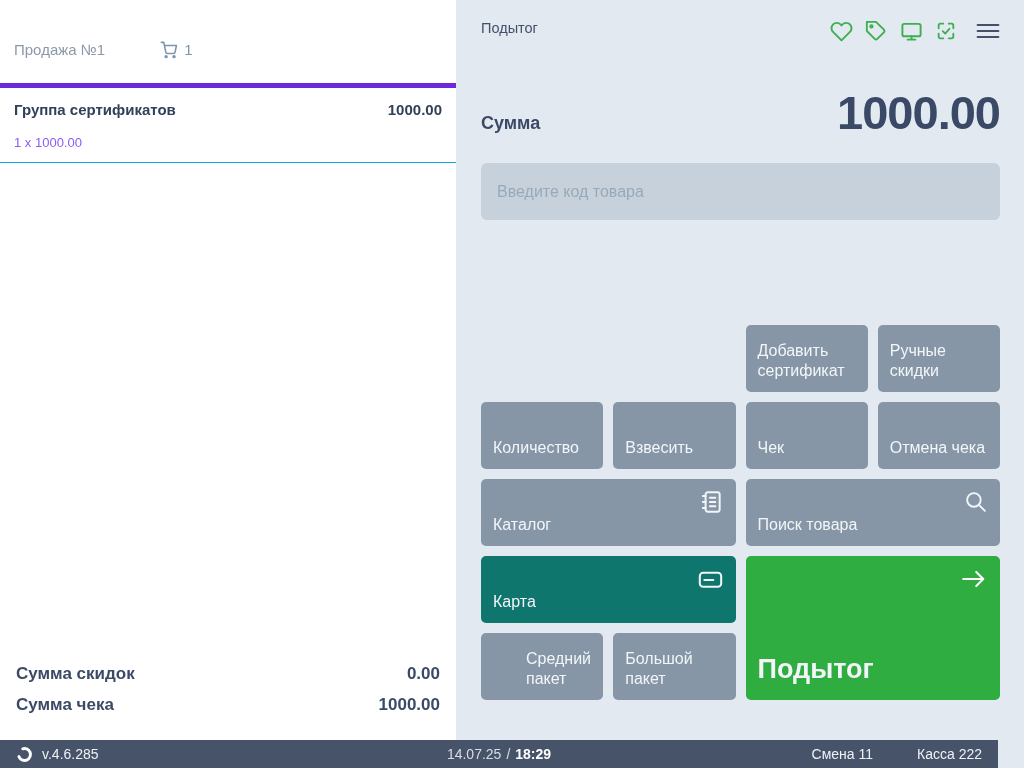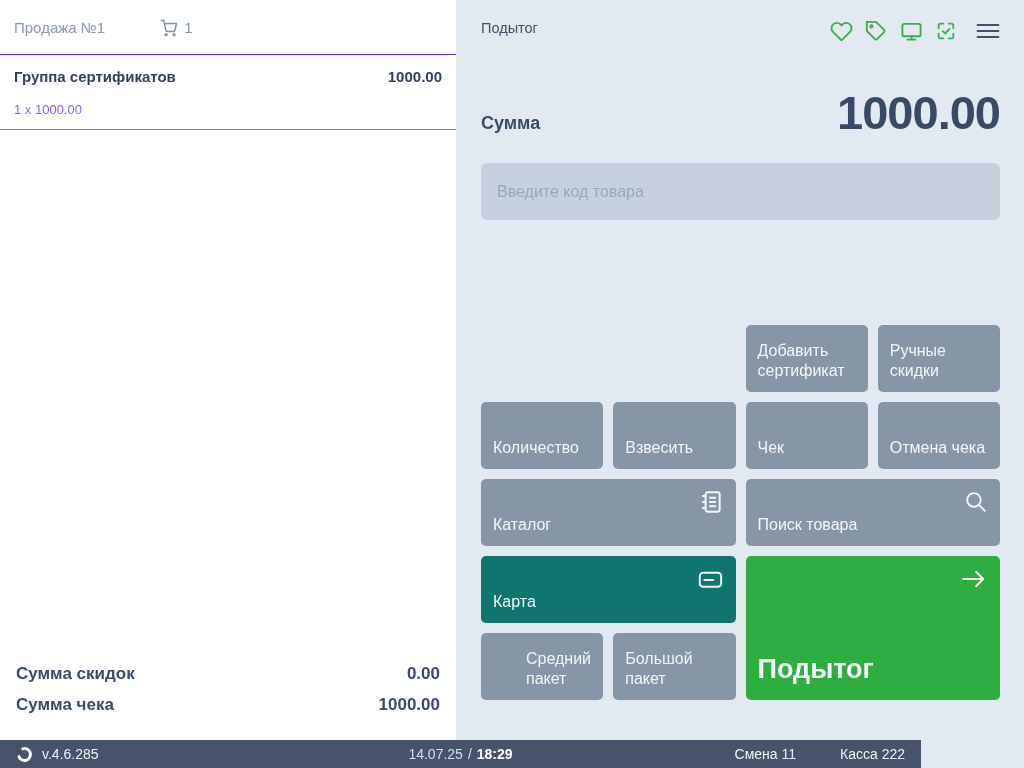--- a/index.html
+++ b/index.html
@@ -6,22 +6,22 @@
   html, body { width: 1024px; height: 768px; }
   body { font-family: "Liberation Sans", sans-serif; }
   .app { position: relative; width: 1024px; height: 768px; overflow: hidden; background: #e3e9f0; }
 
   
   .left-panel {
     position: absolute; left: 0; top: 0; width: 456px; height: 740px;
     background: #ffffff; display: flex; flex-direction: column;
   }
   .lp-header {
-    height: 55px; display: flex; align-items: center; padding: 0 14px;
-    border-bottom: 1px solid #6d28d9; flex: 0 0 auto;
+    height: 72px; display: flex; align-items: center; padding: 0 14px;
+    border-bottom: 5px solid #6d28d9; flex: 0 0 auto; margin-top: 16px;
   }
   .lp-title { font-size: 15px; color: #8b99a9; }
   .cart-group { display: flex; align-items: center; gap: 6px; margin-left: 54px; }
   .cart-count { font-size: 15px; color: #7f95ab; }
   .lp-item { padding: 13px 14px 12px 14px; border-bottom: 1px solid #0ea5e9; flex: 0 0 auto; }
   .lp-item-row1 { display: flex; justify-content: space-between; align-items: baseline; }
   .lp-item-name { font-size: 15px; font-weight: bold; color: #32415a; }
   .lp-item-amount { font-size: 15px; font-weight: bold; color: #32415a; }
   .lp-item-detail { margin-top: 17px; font-size: 13px; color: #8b5cf6; }
   .lp-spacer { flex: 1 1 auto; }
@@ -71,21 +71,21 @@
   .b-catalog  { grid-column: 1 / 3; grid-row: 3; }
   .b-search   { grid-column: 3 / 5; grid-row: 3; }
   .b-card     { grid-column: 1 / 3; grid-row: 4; background: #0f766e; }
   .b-subtotal { grid-column: 3 / 5; grid-row: 4 / 6; background: #2fad41;
                 font-size: 27px; font-weight: bold; padding-bottom: 13px; }
   .b-midbag   { grid-column: 1; grid-row: 5; padding-left: 45px; }
   .b-bigbag   { grid-column: 2; grid-row: 5; }
 
   
   .status-bar {
-    position: absolute; left: 0; top: 740px; width: 921px; height: 28px;
+    position: absolute; left: 0; top: 740px; width: 998px; height: 28px;
     background: #475369; display: flex; align-items: center;
     padding: 0 16px; color: #eef2f7; font-size: 14px;
   }
   .sb-left { display: flex; align-items: center; gap: 9px; }
   .sb-center { position: absolute; left: 50%; transform: translateX(-50%); display: flex; gap: 5px; align-items: baseline; }
   .sb-date { color: #d7dde7; }
   .sb-sep { color: #d7dde7; }
   .sb-time { font-weight: bold; color: #ffffff; }
   .sb-right { margin-left: auto; display: flex; gap: 44px; }
   svg { display: block; }

